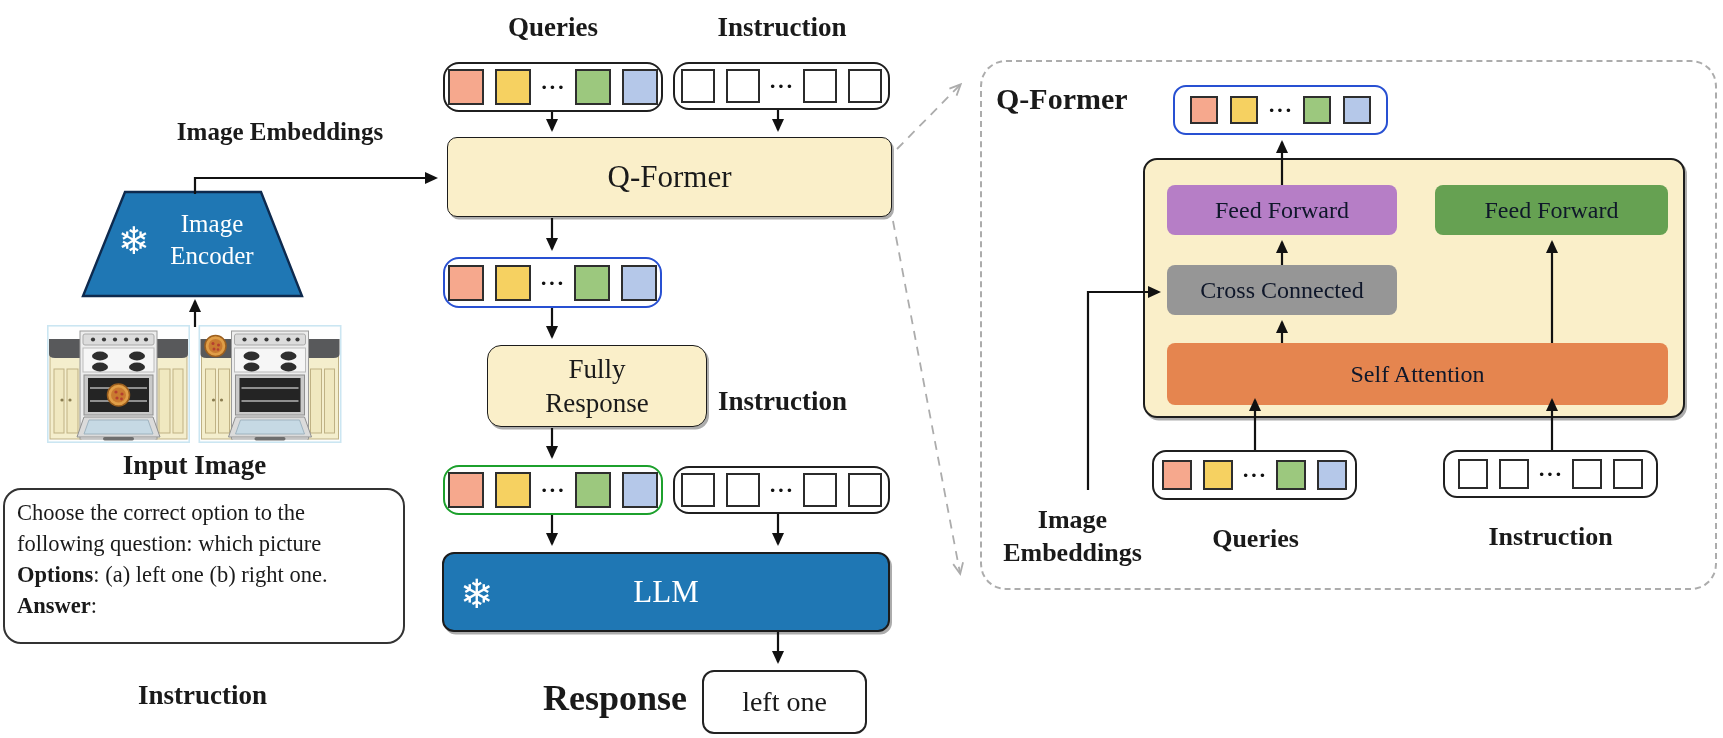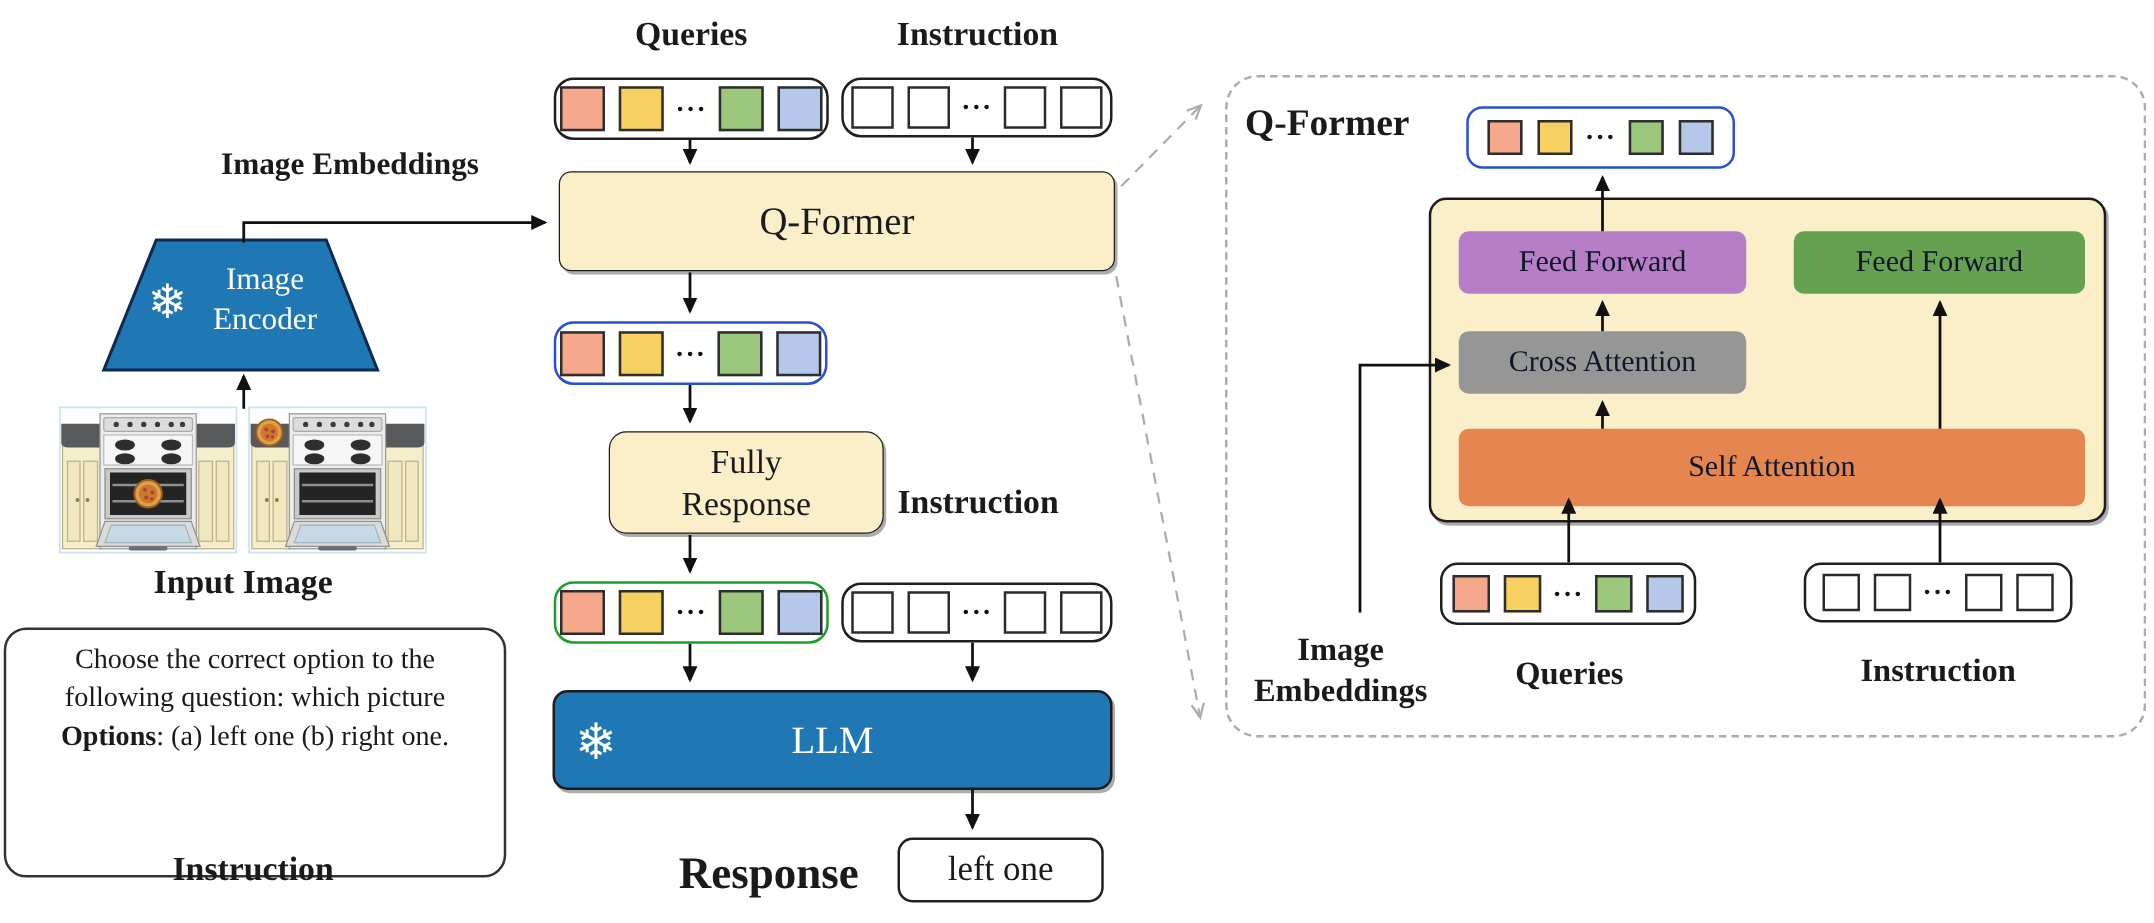--- a/index.html
+++ b/index.html
@@ -157,24 +157,25 @@
       <line x1="43" y1="63" x2="100" y2="63" stroke="#8F8F8F" stroke-width="2"></line>
       <line x1="43" y1="76" x2="100" y2="76" stroke="#8F8F8F" stroke-width="2"></line>
       <path d="M37,92 L106,92 L113,112 L30,112 z" fill="#DBDBDB" stroke="#909090"></path>
       <path d="M42,95 L101,95 L106,109 L37,109 z" fill="#C6D9E4" stroke="#9FB3BF"></path>
       <rect x="56" y="112" width="31" height="3.4" rx="1.7" fill="#6E6E6E"></rect>
     </svg>
   </div>
 
   <div class="lbl" style="left:47px;top:450px;width:295px;font-size:27px;">Input Image</div>
 
-  <div class="prompt" style="left:3px;top:502px;width:402px;height:200px;text-align:center;">
+  <div class="prompt" style="left:3px;top:488px;width:402px;height:156px;">
     <div>Choose the correct option to the</div>
     <div>following question: which picture</div>
     <div><b>Options</b><span>: (a) left one (b) right one.</span></div>
+    <div><b>Answer</b><span>:</span></div>
   </div>
   <div class="lbl" style="left:40px;top:680px;width:325px;font-size:27px;">Instruction</div>
 
   <div class="lbl" style="left:443px;top:12px;width:220px;font-size:27px;">Queries</div>
   <div class="lbl" style="left:673px;top:12px;width:218px;font-size:27px;">Instruction</div>
 
   <div class="tokbox" style="left:443px;top:62px;width:220px;height:50px;">
       <div class="tok tok-salmon"></div>
       <div class="tok tok-yellow"></div>
       <span class="dots">···</span>
@@ -222,39 +223,39 @@
       <div class="tok tok-plain"></div>
       <div class="tok tok-plain"></div>
     </div>
 
   <div class="flowbox bluefill" style="left:442px;top:552px;width:448px;height:80px;font-size:31px;">
     <span class="abs snow" style="left:16px;top:20px;font-size:40px;">❄</span>
     <span>LLM</span>
   </div>
 
   <div class="lbl" style="left:525px;top:678px;width:162px;font-size:36px;text-align:right;">Response</div>
-  <div class="abs" style="left:702px;top:670px;width:165px;height:52px;background:#fff;border:2px solid #222;border-radius:12px;display:flex;align-items:center;justify-content:center;font-size:28px;box-sizing:border-box;margin-left:16px;">left one</div>
+  <div class="abs" style="left:702px;top:670px;width:165px;height:64px;background:#fff;border:2px solid #222;border-radius:12px;display:flex;align-items:center;justify-content:center;font-size:28px;box-sizing:border-box;">left one</div>
 
   <div class="panel" style="left:980px;top:60px;width:737px;height:530px;"></div>
 
   <div class="lbl" style="left:996px;top:82px;width:165px;font-size:30px;text-align:left;">Q-Former</div>
 
   <div class="tokbox blue-border xs" style="left:1173px;top:85px;width:215px;height:50px;">
       <div class="tok tok-salmon"></div>
       <div class="tok tok-yellow"></div>
       <span class="dots">···</span>
       <div class="tok tok-green"></div>
       <div class="tok tok-blue"></div>
     </div>
 
   <div class="flowbox cream" style="left:1143px;top:158px;width:542px;height:260px;border-radius:14px;"></div>
 
   <div class="block" style="left:1167px;top:185px;width:230px;height:50px;background:var(--c-purple,#B67EC6);">Feed Forward</div>
   <div class="block" style="left:1435px;top:185px;width:233px;height:50px;background:var(--c-ff-green,#66A152);">Feed Forward</div>
-  <div class="block" style="left:1167px;top:265px;width:230px;height:50px;background:var(--c-gray,#969696);">Cross Attention</div>
+  <div class="block" style="left:1167px;top:265px;width:230px;height:50px;background:var(--c-gray,#969696);">Cross Connected</div>
   <div class="block" style="left:1167px;top:343px;width:501px;height:62px;background:var(--c-orange,#E5854F);">Self Attention</div>
 
   <div class="tokbox sm" style="left:1152px;top:450px;width:205px;height:50px;border-radius:14px;">
       <div class="tok tok-salmon"></div>
       <div class="tok tok-yellow"></div>
       <span class="dots">···</span>
       <div class="tok tok-green"></div>
       <div class="tok tok-blue"></div>
     </div>
   <div class="tokbox sm" style="left:1443px;top:450px;width:215px;height:48px;border-radius:14px;">

